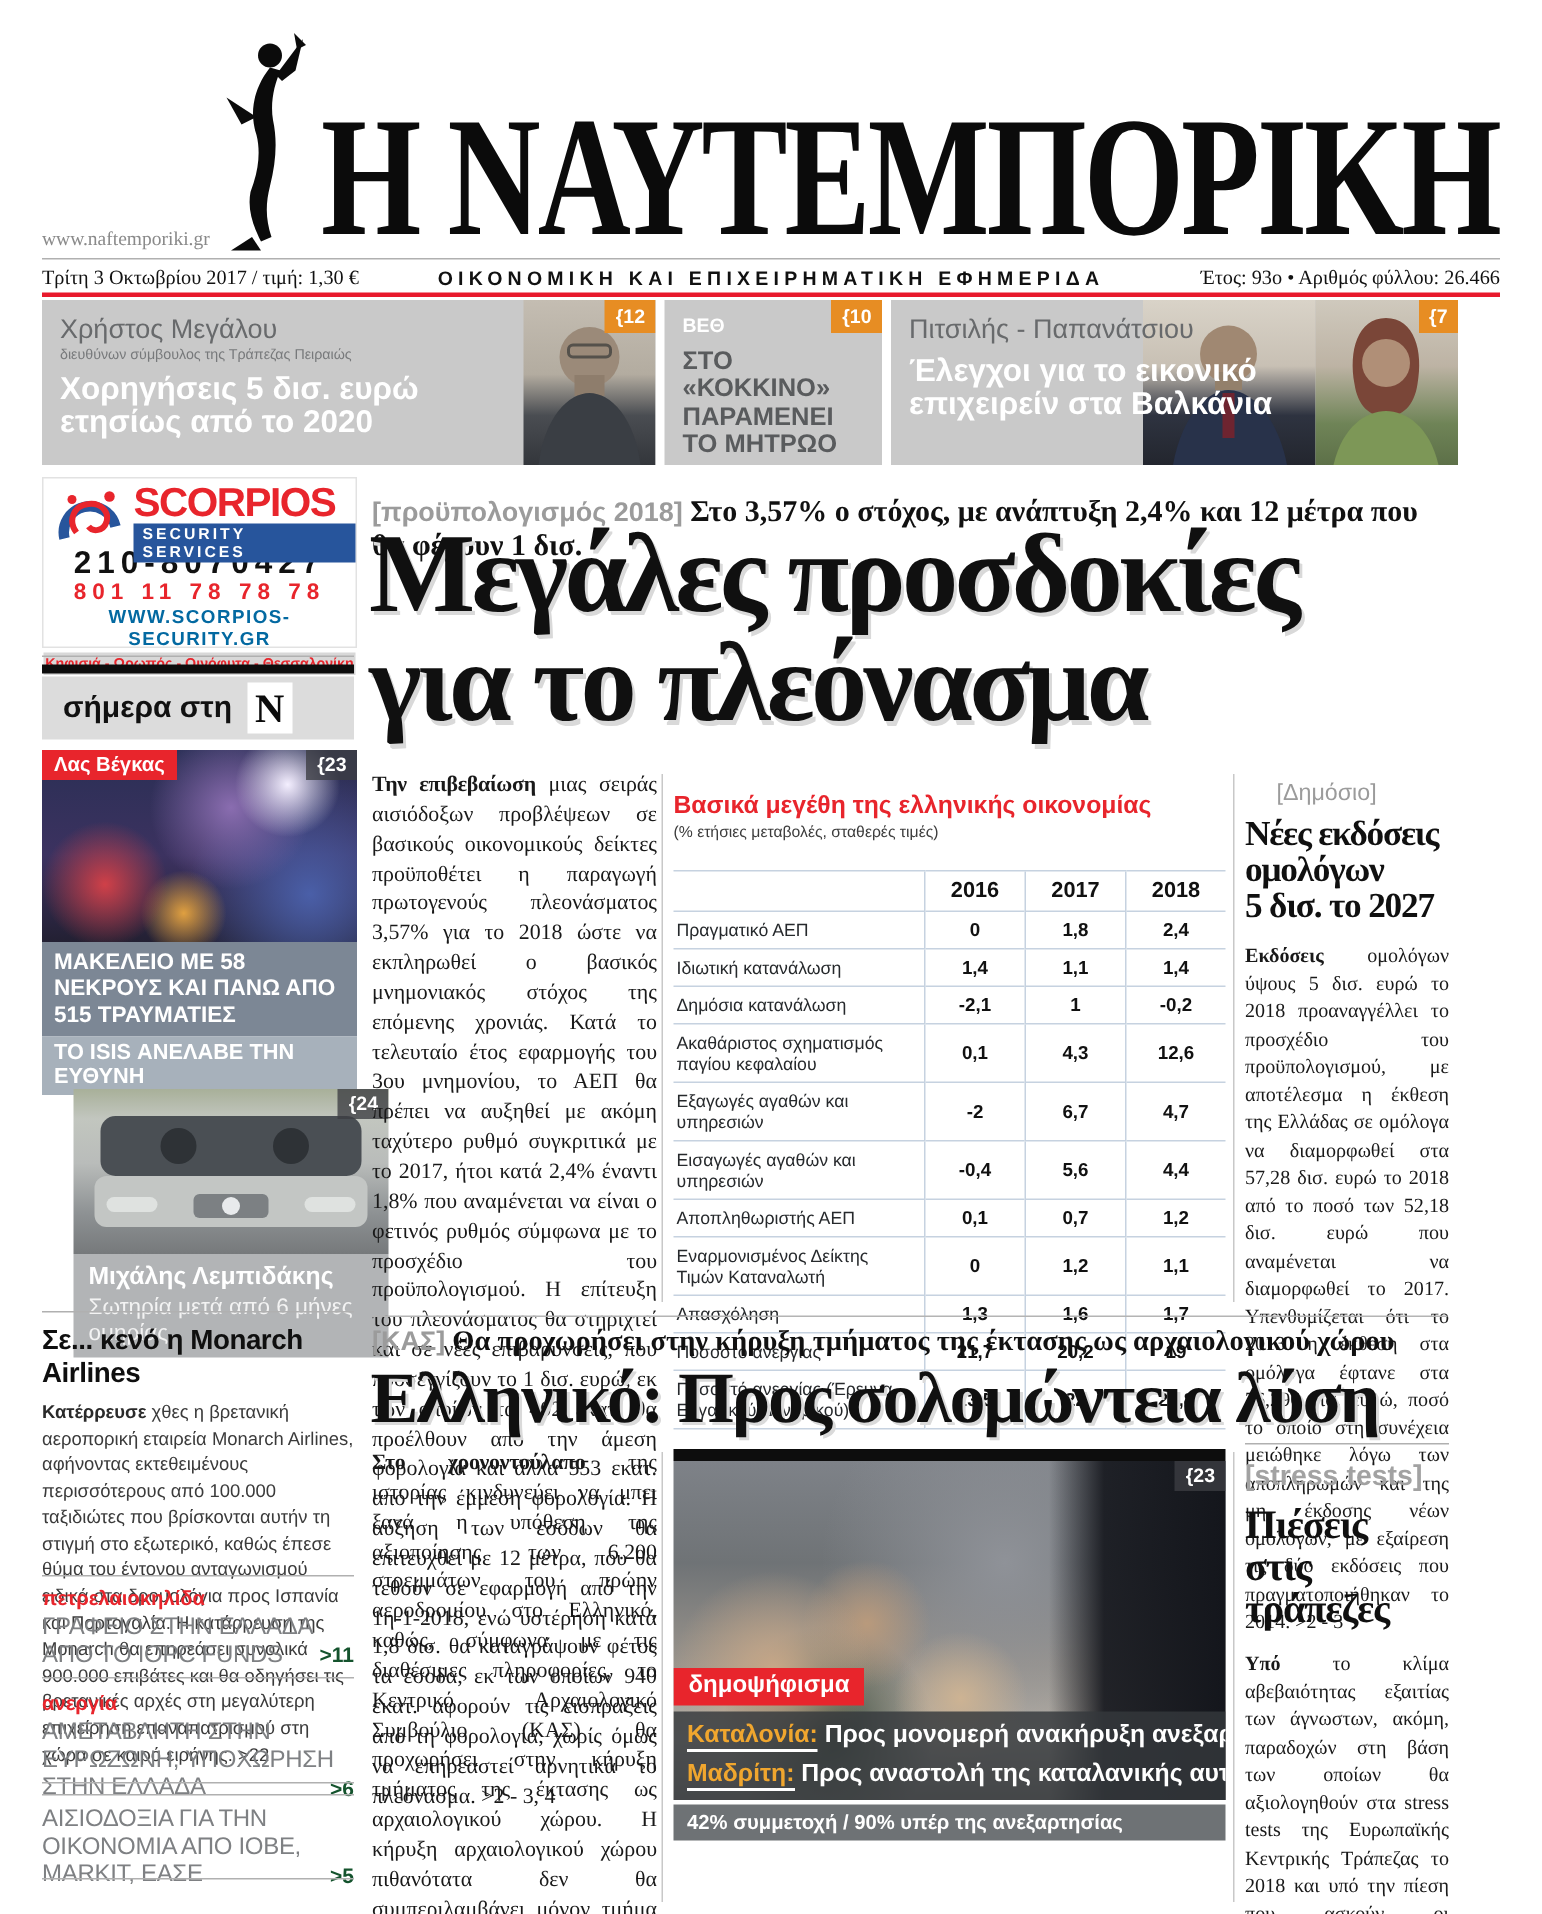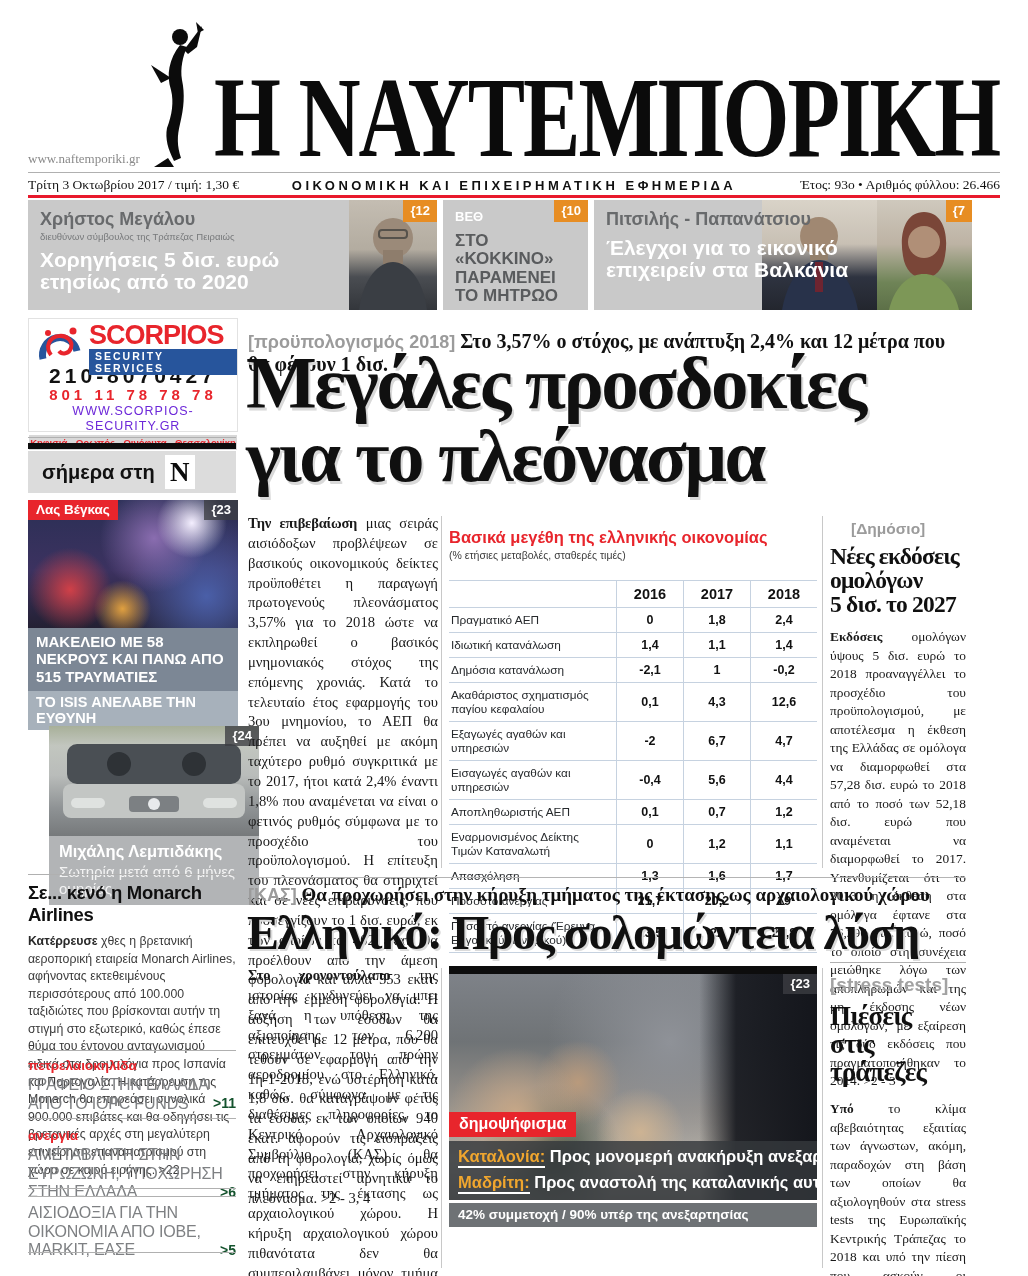--- a/index.html
+++ b/index.html
@@ -11,37 +11,37 @@
   .masthead-title{font-family:"Liberation Serif",serif;font-weight:700;font-size:86px;
     letter-spacing:-2px;transform:scaleY(1.32);transform-origin:top left;color:#0b0b0b;white-space:nowrap;}
   .site-url{font-family:"Liberation Serif",serif;font-size:13px;color:#8a8a8a;}
   .hairline{background:#b0b0b0;height:1px;}
   .redline{background:#e8192c;height:3px;}
   .dateline{font-family:"Liberation Serif",serif;font-size:13.5px;color:#111;}
   .edition{font-size:13px;font-weight:700;letter-spacing:3.5px;color:#111;white-space:nowrap;}
 
   
   .teaser{background:#c9c9c9;height:110px;overflow:hidden;}
-  .teaser .name{color:#686a6c;font-weight:700;font-size:18px;}
+  .teaser .name{color:#686a6c;font-weight:400;font-size:18px;}
   .teaser .role{color:#77797b;font-size:9.5px;margin-top:1px;}
   .teaser .big{color:#fff;font-weight:700;font-size:21px;line-height:1.04;margin-top:7px;}
   .teaser .dark{color:#595b5d;font-weight:700;font-size:17px;line-height:1.08;margin-top:8px;}
   .teaser .kick{color:#fff;font-weight:700;font-size:13px;}
   .ptag{position:absolute;top:0;right:0;background:#e78d23;color:#fff;font-weight:700;
         font-size:13px;padding:3px 7px 4px;}
   .photo{position:absolute;top:0;bottom:0;}
 
   
   .ad{background:#fff;border:1px solid #e2e2e2;}
   .ad .brand{color:#e8252c;font-weight:700;font-size:27px;letter-spacing:-1px;line-height:1;}
   .ad .brandbar{background:#27559c;color:#fff;font-weight:700;font-size:10.5px;letter-spacing:2px;
         padding:1px 6px;display:inline-block;}
   .ad .ph1{font-weight:700;font-size:21px;letter-spacing:4px;color:#111;line-height:1.05;}
   .ad .ph2{font-weight:700;font-size:15px;letter-spacing:4px;color:#e8252c;line-height:1.1;}
-  .ad .url{font-weight:400;font-size:12.5px;letter-spacing:1px;color:#6d28d9;line-height:1.25;}
+  .ad .url{font-weight:700;font-size:12.5px;letter-spacing:1px;color:#0369a1;line-height:1.25;}
   .ad .loc{background:#d8d8d8;color:#e8252c;font-weight:700;font-size:9.5px;padding:2px 0;text-align:center;}
   .blackbar{background:#0d0d0d;height:6px;}
   .todaybox{background:#dcdcdc;height:42px;display:flex;align-items:center;padding-left:14px;gap:10px;}
   .todaybox .lbl{font-weight:700;font-size:20px;color:#111;}
   .todaybox .nbox{background:#fff;width:30px;height:34px;display:flex;align-items:center;justify-content:center;
         font-family:"Liberation Serif",serif;font-weight:700;font-size:27px;color:#0b0b0b;}
   .redlabel{background:#e8252c;color:#fff;font-weight:700;font-size:13.5px;padding:2px 8px 3px;}
   .dtag{background:rgba(60,62,66,.78);color:#fff;font-weight:700;font-size:13px;padding:2px 7px 3px;}
   .cap1{background:#7c8795;color:#fff;font-weight:700;font-size:15px;line-height:1.16;padding:5px 8px 6px;}
   .cap2{background:#a7b1bb;color:#fff;font-weight:700;font-size:14.5px;padding:3px 8px 4px;}
@@ -71,21 +71,21 @@
   
   .tbl-title{color:#e8252c;font-weight:700;font-size:16.5px;}
   .tbl-sub{color:#3c3c3c;font-size:10.5px;margin-top:2px;}
   table.econ{border-collapse:collapse;width:100%;margin-top:19px;border-bottom:1px solid #c6d2e0;}
   table.econ th{border-top:1px solid #c6d2e0;font-size:14.5px;font-weight:700;text-align:center;padding:5px 2px;color:#111;}
   table.econ td{border-top:1px solid #c6d2e0;}
   table.econ .lbl{font-size:11.8px;color:#26292c;padding:5px 4px 5px 2px;}
   table.econ .val{font-weight:700;font-size:12.5px;text-align:center;padding:5px 2px;color:#111;}
   table.econ th + th, table.econ td + td{border-left:1px solid #c6d2e0;}
 
-  .rc-kick{color:#9b9b9b;font-weight:700;font-size:15.5px;padding-left:21px;}
+  .rc-kick{color:#9b9b9b;font-weight:400;font-size:15.5px;padding-left:21px;}
   .rc-head{font-family:"Liberation Serif",serif;font-weight:700;font-size:23.5px;line-height:24px;
     letter-spacing:-0.8px;color:#101010;}
   .rc-body{font-family:"Liberation Serif",serif;font-size:13.4px;line-height:1.38;color:#191919;text-align:justify;}
   .st-kick{color:#a2a2a2;font-weight:700;font-size:19px;}
   .st-head{font-family:"Liberation Serif",serif;font-weight:700;font-size:27px;line-height:28px;
     letter-spacing:-0.8px;color:#101010;}
 
   
   .catband{position:absolute;left:0;right:0;background:rgba(52,56,60,.82);padding:4px 9px 7px;}
   .catline{font-weight:700;font-size:16.5px;color:#fff;line-height:1.35;white-space:nowrap;}

